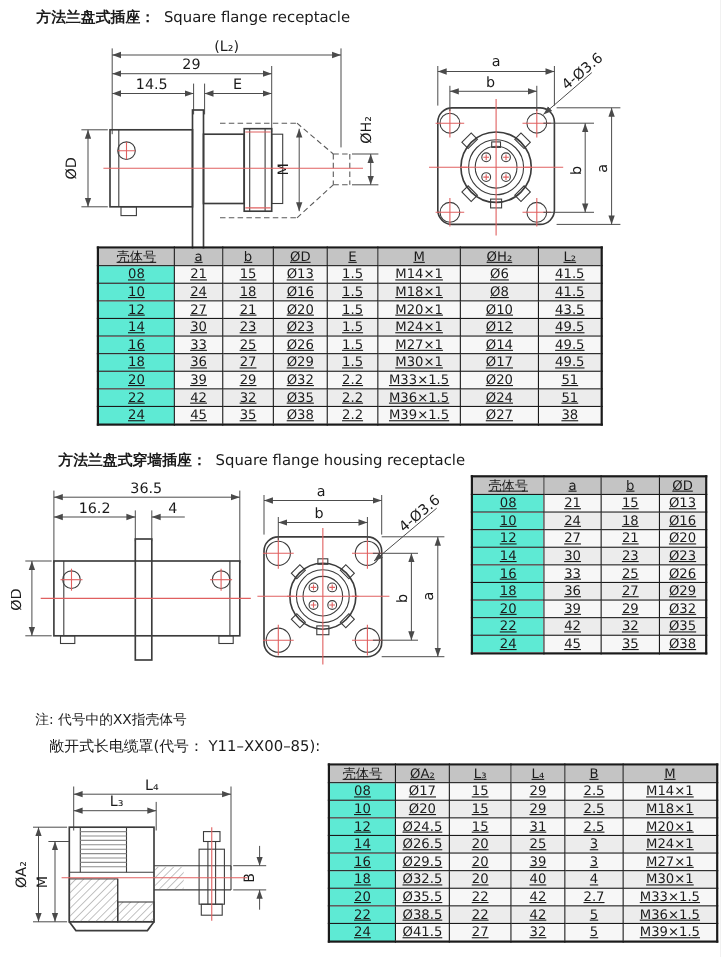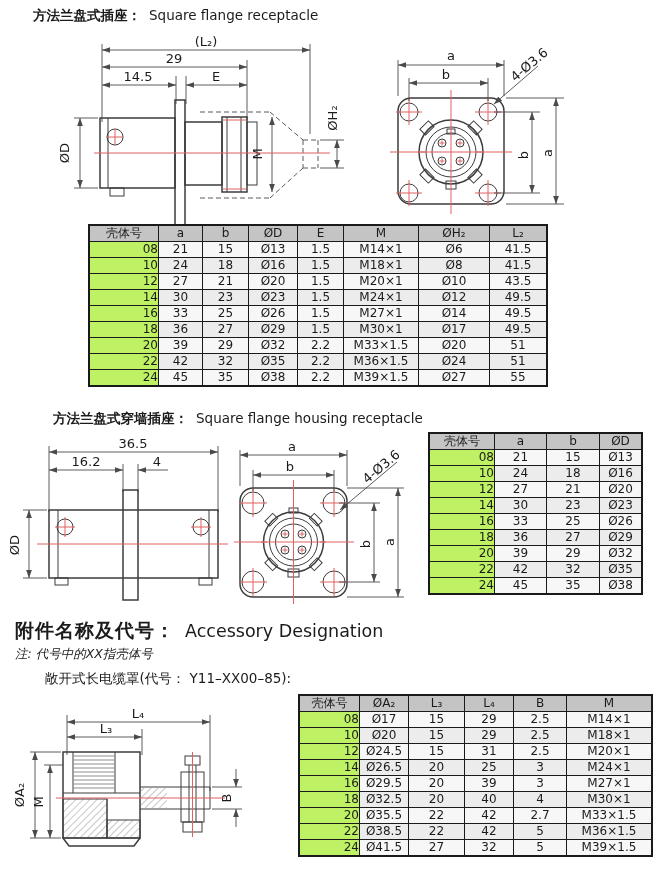--- a/index.html
+++ b/index.html
@@ -12,26 +12,26 @@
   .sec-title .zh{font-weight:bold;}
   .sec-title .en{font-weight:normal;margin-left:8px;}
   .big-title{font-size:19px;white-space:nowrap;}
   .big-title .zh{font-weight:bold;letter-spacing:1px;}
   .big-title .en{font-weight:normal;font-size:17.5px;margin-left:10px;}
   .note{font-size:12.5px;}
   .cable-label{font-size:13.5px;text-align:center;}
 
   
   .tblwrap table{border-collapse:collapse;width:100%;table-layout:fixed;
-                 border:2px solid #1a1a1a;}
+                 border:2px solid #1a1a1a;text-decoration:underline;}
   .tblwrap th,.tblwrap td{border:1px solid #1a1a1a;text-align:center;vertical-align:middle;
                  font-size:12px;height:15px;line-height:15px;padding:0;overflow:hidden;
                  font-weight:normal;background:#f7f7f7;}
   .tblwrap th{background:#c4c4c4;}
-  .tblwrap td:first-child{background:#bef264;text-align:right;}
+  .tblwrap td:first-child{background:#5eead4;}
   .tblwrap tbody tr:nth-child(even) td:not(:first-child){background:#ececec;}
 
   .t1 th:nth-child(1){width:68px}.t1 th:nth-child(2){width:43px}
   .t1 th:nth-child(3){width:45px}.t1 th:nth-child(4){width:48px}
   .t1 th:nth-child(5){width:45px}.t1 th:nth-child(6){width:74px}
   .t1 th:nth-child(7){width:70px}
   .t2 th:nth-child(1){width:64px}.t2 th:nth-child(2){width:51px}
   .t2 th:nth-child(3){width:52px}
   .t3 th:nth-child(1){width:59px}.t3 th:nth-child(2){width:48px}
   .t3 th:nth-child(3){width:55px}.t3 th:nth-child(4){width:48px}
@@ -283,21 +283,21 @@
             <td>51</td>
           </tr>
           <tr>
             <td>24</td>
             <td>45</td>
             <td>35</td>
             <td>Ø38</td>
             <td>2.2</td>
             <td>M39×1.5</td>
             <td>Ø27</td>
-            <td>55</td>
+            <td>38</td>
           </tr>
         </tbody>
       </table>
     </div>
 
   <div class="abs sec-title" style="left:33px;top:410px;margin-left:20px;">
     <span class="zh">方法兰盘式穿墙插座：</span><span class="en">Square flange housing receptacle</span>
   </div>
 
   <svg class="abs" style="left:10px;top:432px;" width="230" height="178" viewBox="0 0 230 178">
@@ -463,24 +463,21 @@
           <tr>
             <td>24</td>
             <td>45</td>
             <td>35</td>
             <td>Ø38</td>
           </tr>
         </tbody>
       </table>
     </div>
 
-  <div class="abs big-title" style="left:15px;top:618px;">
-    <span class="zh">附件名称及代号：</span><span class="en">Accessory Designation</span>
-  </div>
-  <div class="abs note" style="left:15px;top:646px;font-style:italic;">注: 代号中的XX指壳体号</div>
+  <div class="abs note" style="left:32px;top:646px;">注: 代号中的XX指壳体号</div>
   <div class="abs cable-label" style="left:45px;top:670px;">敞开式长电缆罩(代号： Y11–XX00–85):</div>
 
   <svg class="abs" style="left:10px;top:695px;" width="285" height="172" viewBox="0 0 285 172">
     <defs>
       <marker id="arw5" viewBox="0 0 10 8" markerWidth="10" markerHeight="8" refX="9" refY="4" orient="auto-start-reverse">
         <path d="M0,0.8 L9,4 L0,7.2 Z" fill="#4a4a4a"></path>
       </marker>
       <pattern id="hat5" width="5" height="5" patternUnits="userSpaceOnUse" patternTransform="rotate(45)">
         <line x1="0" y1="0" x2="0" y2="5" stroke="#909090" stroke-width="1"></line>
       </pattern>

